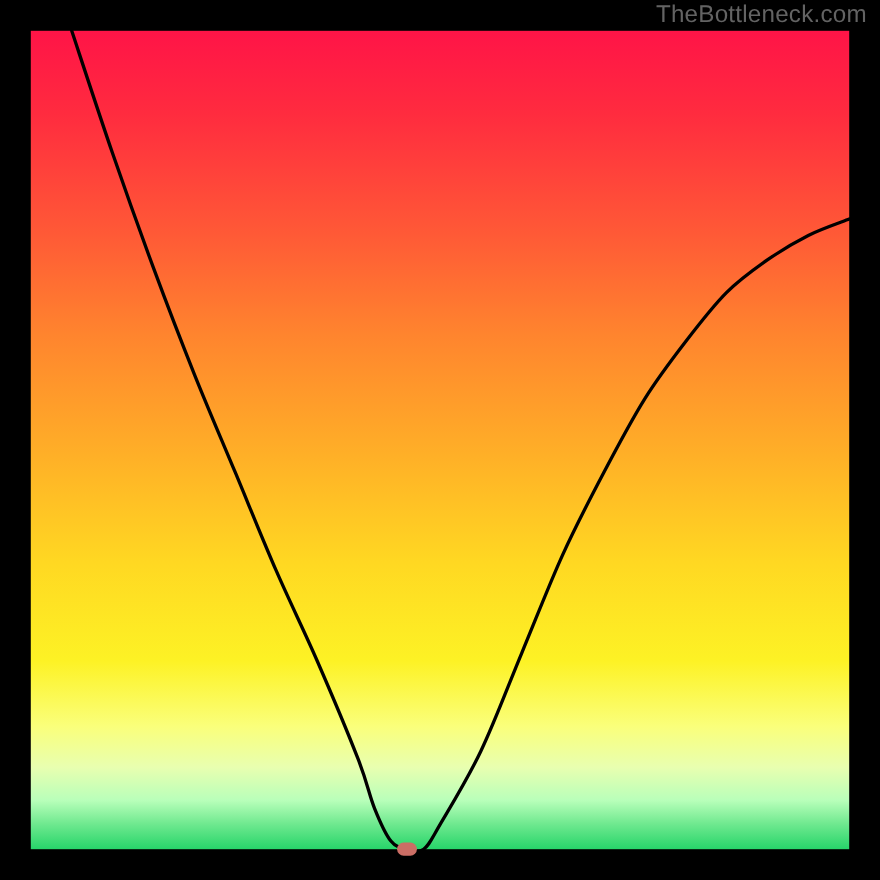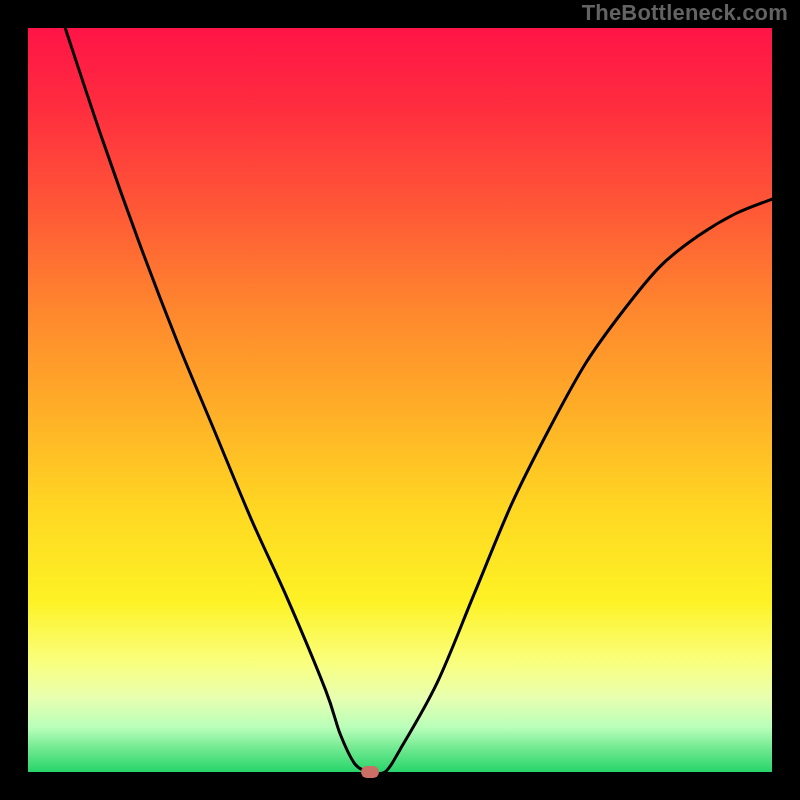--- a/index.html
+++ b/index.html
@@ -15,21 +15,21 @@
     width: 800px;
     height: 800px;
     background: #000000;
   }
   .watermark {
     position: absolute;
     top: 0px;
     right: 12px;
     font-family: Arial, Helvetica, sans-serif;
     font-size: 22px;
-    font-weight: bold;
+    font-weight: normal;
     color: #636363;
     letter-spacing: 0.2px;
     z-index: 10;
   }
   .plot-area {
     position: absolute;
     left: 28px;
     top: 28px;
     width: 744px;
     height: 744px;

